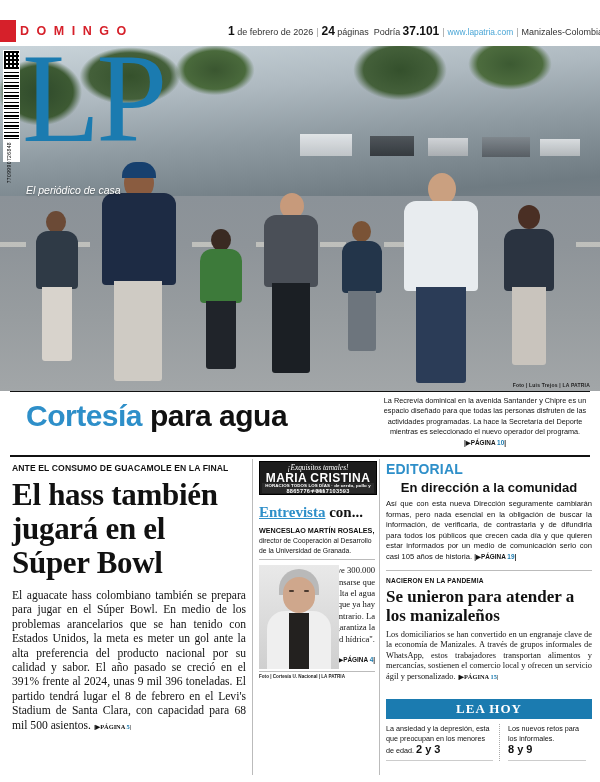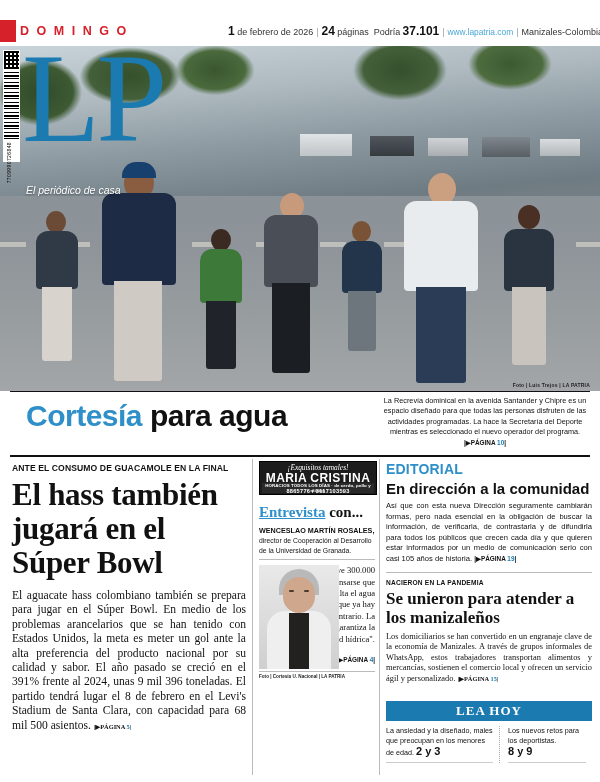--- a/index.html
+++ b/index.html
@@ -220,21 +220,21 @@
   .portrait .shirt{position:absolute;left:8px;top:46px;width:64px;height:58px;background:#efefef;border-radius:18px 18px 0 0;}
   .portrait .dark{position:absolute;left:30px;top:48px;width:20px;height:56px;background:#23211f;}
   .pcredit{
     position:absolute;left:0;top:210px;width:116px;
     font-size:4.6px;font-weight:bold;color:#222;border-top:1px solid #bbb;padding-top:2px;
   }
 
   
   .colR{position:absolute;left:386px;top:6px;width:206px;}
   .edlabel{font-size:14px;font-weight:bold;color:#2e8fc9;letter-spacing:.2px;}
-  .edhead{margin-top:3px;font-size:15px;font-weight:bold;color:#111;}
+  .edhead{margin-top:3px;font-size:13px;font-weight:bold;color:#111;text-align:center;}
   .edbody{margin-top:4px;font-size:7.6px;line-height:10.6px;color:#111;text-align:justify;}
   .r-rule{margin-top:7px;height:1px;background:#bbb;}
   .kicker2{margin-top:6px;font-size:6.6px;font-weight:bold;letter-spacing:.2px;color:#111;}
   .headline2{
     margin-top:3px;font-family:"Liberation Serif", serif;font-weight:bold;
     font-size:17px;line-height:19px;color:#111;
   }
   .body2{
     margin-top:5px;font-family:"Liberation Serif", serif;
     font-size:8.4px;line-height:10.6px;color:#111;text-align:justify;
@@ -397,25 +397,25 @@
       <div class="kicker2">NACIERON EN LA PANDEMIA</div>
       <div class="headline2">Se unieron para atender a los manizaleños</div>
       <div class="body2">
         <span>Los domiciliarios se han convertido en un engranaje clave de la economía de Manizales. A través de grupos informales de WhatsApp, estos trabajadores transportan alimentos y mercancías, sostienen el comercio local y ofrecen un servicio ágil y personalizado.</span>
         <span class="pg-ref">|▶<span>PÁGINA</span> <b>15</b>|</span>
       </div>
 
       <div class="leahoy">LEA HOY</div>
       <div class="lh-row">
         <div class="lh-col">
-          <span>La ansiedad y la diseñado, males que preocupan en los menores de edad.</span>
+          <span>La ansiedad y la depresión, esta que preocupan en los menores de edad.</span>
           <span class="lh-num">2 y 3</span>
           <div class="lh-underline"></div>
         </div>
         <div class="lh-col second">
-          <span>Los nuevos retos para los deportistas.</span><br>
+          <span>Los nuevos retos para los informales.</span><br>
           <span class="lh-num">8 y 9</span>
           <div class="lh-underline"></div>
         </div>
       </div>
     </div>
   </div>
 </div>
 
 </body></html>

